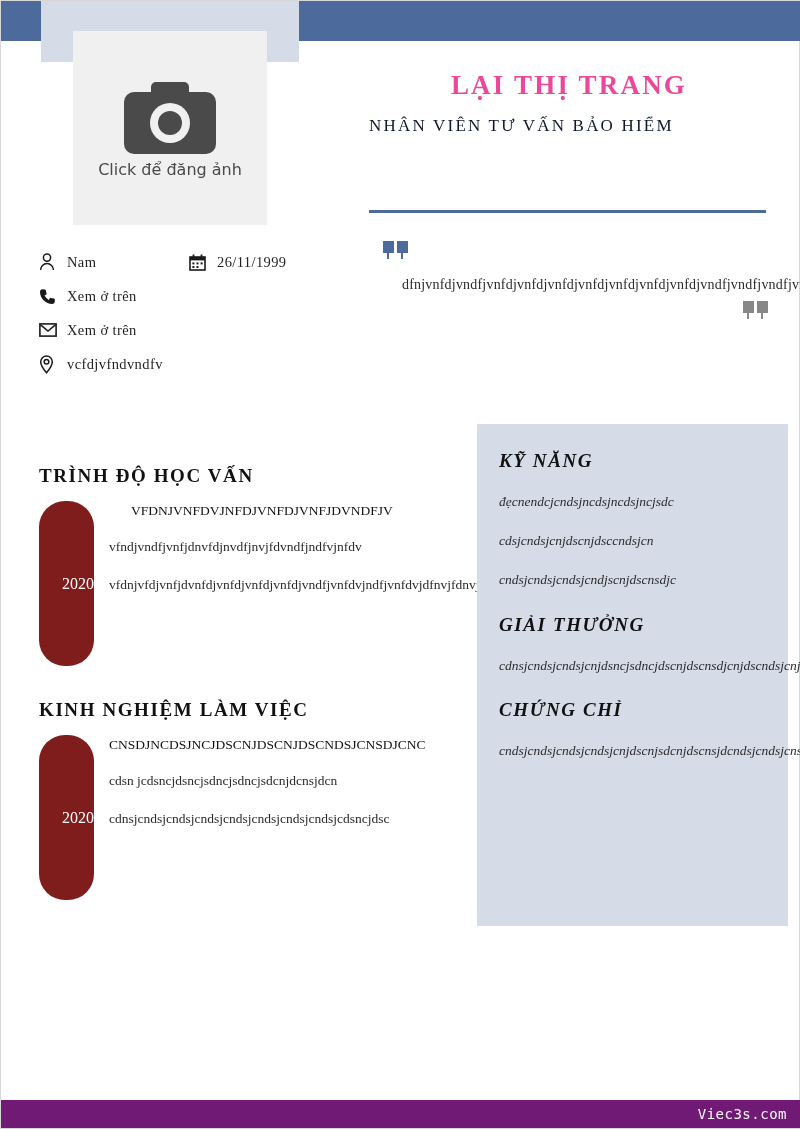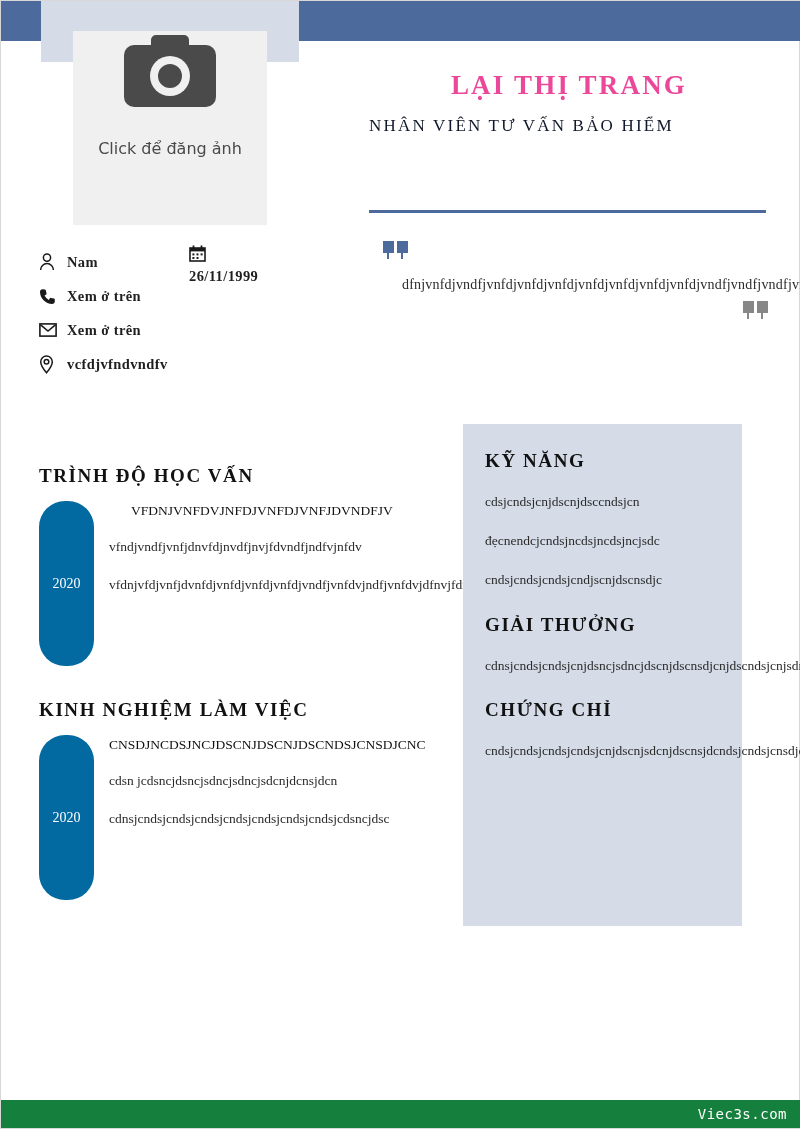--- a/index.html
+++ b/index.html
@@ -48,21 +48,22 @@
   .photo-box {
     position: absolute;
     left: 72px;
     top: 30px;
     width: 194px;
     height: 194px;
     background: #f0f0f0;
     display: flex;
     flex-direction: column;
     align-items: center;
-    gap: 32px;
+    justify-content: center;
+    gap: 6px;
   }
   .camera-icon svg { display: block; }
   .photo-label {
     font-family: "DejaVu Sans", "Liberation Sans", sans-serif;
     font-size: 16px;
     color: #4a4a4a;
   }
 
   
   .contact {
@@ -82,25 +83,24 @@
     display: flex;
     align-items: center;
     justify-content: flex-start;
     color: #1a1a1a;
   }
   .contact-icon svg { display: block; }
   .contact-text {
     font-size: 14.5px;
     color: #1f1f1f;
     letter-spacing: .4px;
-    font-weight: bold;
   }
   .contact-row-split { display: flex; align-items: center; height: 34px; }
   .contact-col-a { display:flex; align-items:center; width: 150px; }
-  .contact-col-b { display:flex; align-items:flex-start;flex-direction:column; }
+  .contact-col-b { display:flex; align-items:center; }
 
   
   .header-right {
     position: absolute;
     left: 368px;
     top: 68px;
     width: 400px;
   }
   .full-name {
     font-size: 27px;
@@ -162,27 +162,27 @@
     margin-top: 14px;
     min-height: 165px;
     padding-left: 70px;
   }
   .year-pill {
     position: absolute;
     left: 0;
     top: 0;
     width: 55px;
     height: 100%;
-    background: #0369a1;
+    background: #7f1d1d;
     border-radius: 26px;
     display: flex;
     align-items: center;
-    justify-content: center;
+    justify-content: flex-end;
     color: #ffffff;
-    font-size: 14px;
+    font-size: 16px;
   }
   .entry-title {
     font-size: 13.5px;
     font-weight: normal;
     color: #111111;
     line-height: 1.5;
     margin: 0 0 14px 0;
     text-indent: 22px;
   }
   .entry-title.no-indent { text-indent: 0; }
@@ -197,27 +197,28 @@
   .activity-text {
     font-size: 13.5px;
     color: #2b2b2b;
     line-height: 1.78;
     margin: 62px 0 0 0;
   }
 
   
   .side-panel {
     position: absolute;
-    left: 462px;
+    left: 476px;
     top: 423px;
-    width: 279px;
+    width: 311px;
     height: 502px;
     background: #d5dce8;
     box-sizing: border-box;
     padding: 26px 22px;
+    font-style: italic;
   }
   .side-heading {
     font-size: 19px;
     font-weight: bold;
     color: #111111;
     letter-spacing: 1.6px;
     margin: 0 0 18px 0;
   }
   .side-heading.spaced { margin-top: 22px; }
   .side-para {
@@ -227,21 +228,21 @@
     margin: 0 0 16px 0;
   }
 
   
   .footer {
     position: absolute;
     left: 0;
     bottom: 0;
     width: 800px;
     height: 28px;
-    background: #15803d;
+    background: #701a75;
     display: flex;
     align-items: center;
     justify-content: flex-end;
     padding-right: 14px;
     box-sizing: border-box;
   }
   .footer-brand {
     font-family: "DejaVu Sans Mono", "Liberation Mono", monospace;
     font-size: 14px;
     color: #ffffff;
@@ -371,22 +372,22 @@
       <p class="entry-title no-indent">CNSDJNCDSJNCJDSCNJDSCNJDSCNDSJCNSDJCNC</p>
       <p class="entry-para">cdsn jcdsncjdsncjsdncjsdncjsdcnjdcnsjdcn</p>
       <p class="entry-para">cdnsjcndsjcndsjcndsjcndsjcndsjcndsjcndsjcdsncjdsc</p>
     </div>
   </div>
 
 
   <div class="side-panel">
 
     <h2 class="side-heading">KỸ NĂNG</h2>
+    <p class="side-para">đẹcnendcjcndsjncdsjncdsjncjsdc</p>
     <p class="side-para">cdsjcndsjcnjdscnjdsccndsjcn</p>
-    <p class="side-para">đẹcnendcjcndsjncdsjncdsjncjsdc</p>
     <p class="side-para">cndsjcndsjcndsjcndjscnjdscnsdjc</p>
 
     <h2 class="side-heading spaced">GIẢI THƯỞNG</h2>
     <p class="side-para">cdnsjcndsjcndsjcnjdsncjsdncjdscnjdscnsdjcnjdscndsjcnjsdncsdjncjdscnjsdcnjdscndsjcnsdc</p>
 
     <h2 class="side-heading spaced">CHỨNG CHỈ</h2>
     <p class="side-para">cndsjcndsjcndsjcndsjcnjdscnjsdcnjdscnsjdcndsjcndsjcnsdjcndsjcndsjcsdncjdsncsjdcnsdjncjsdc</p>
 
   </div>
 

